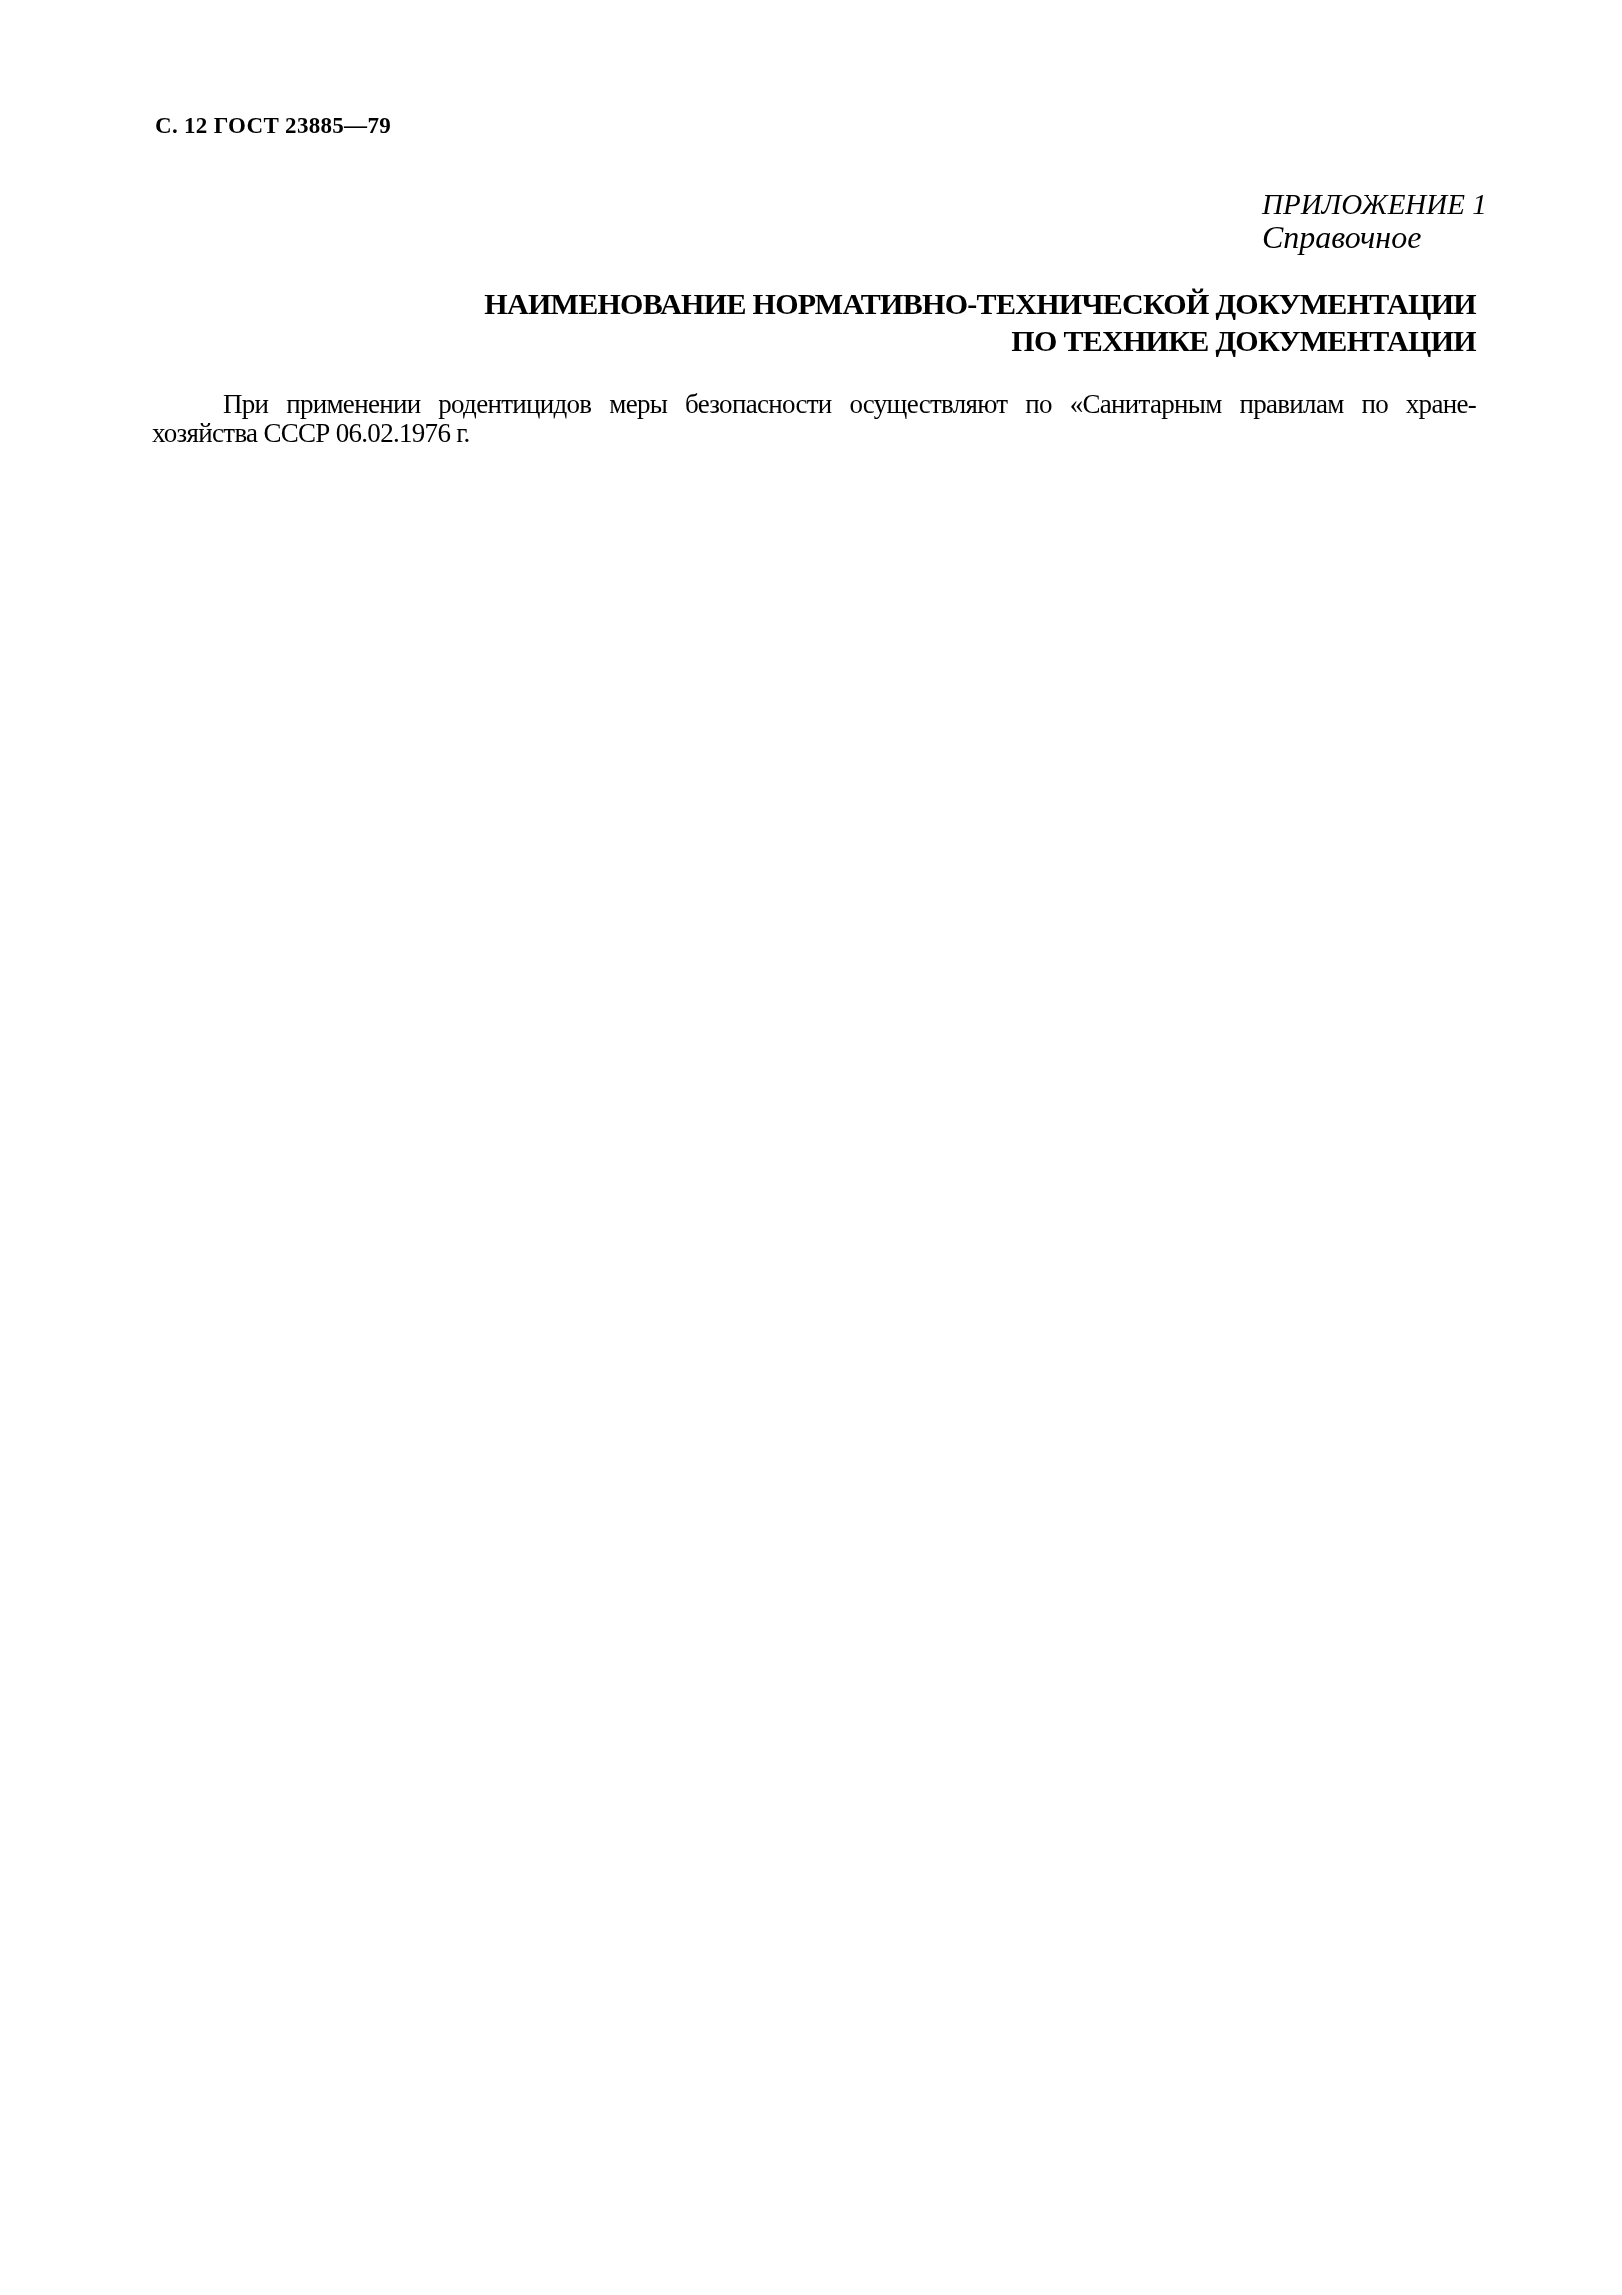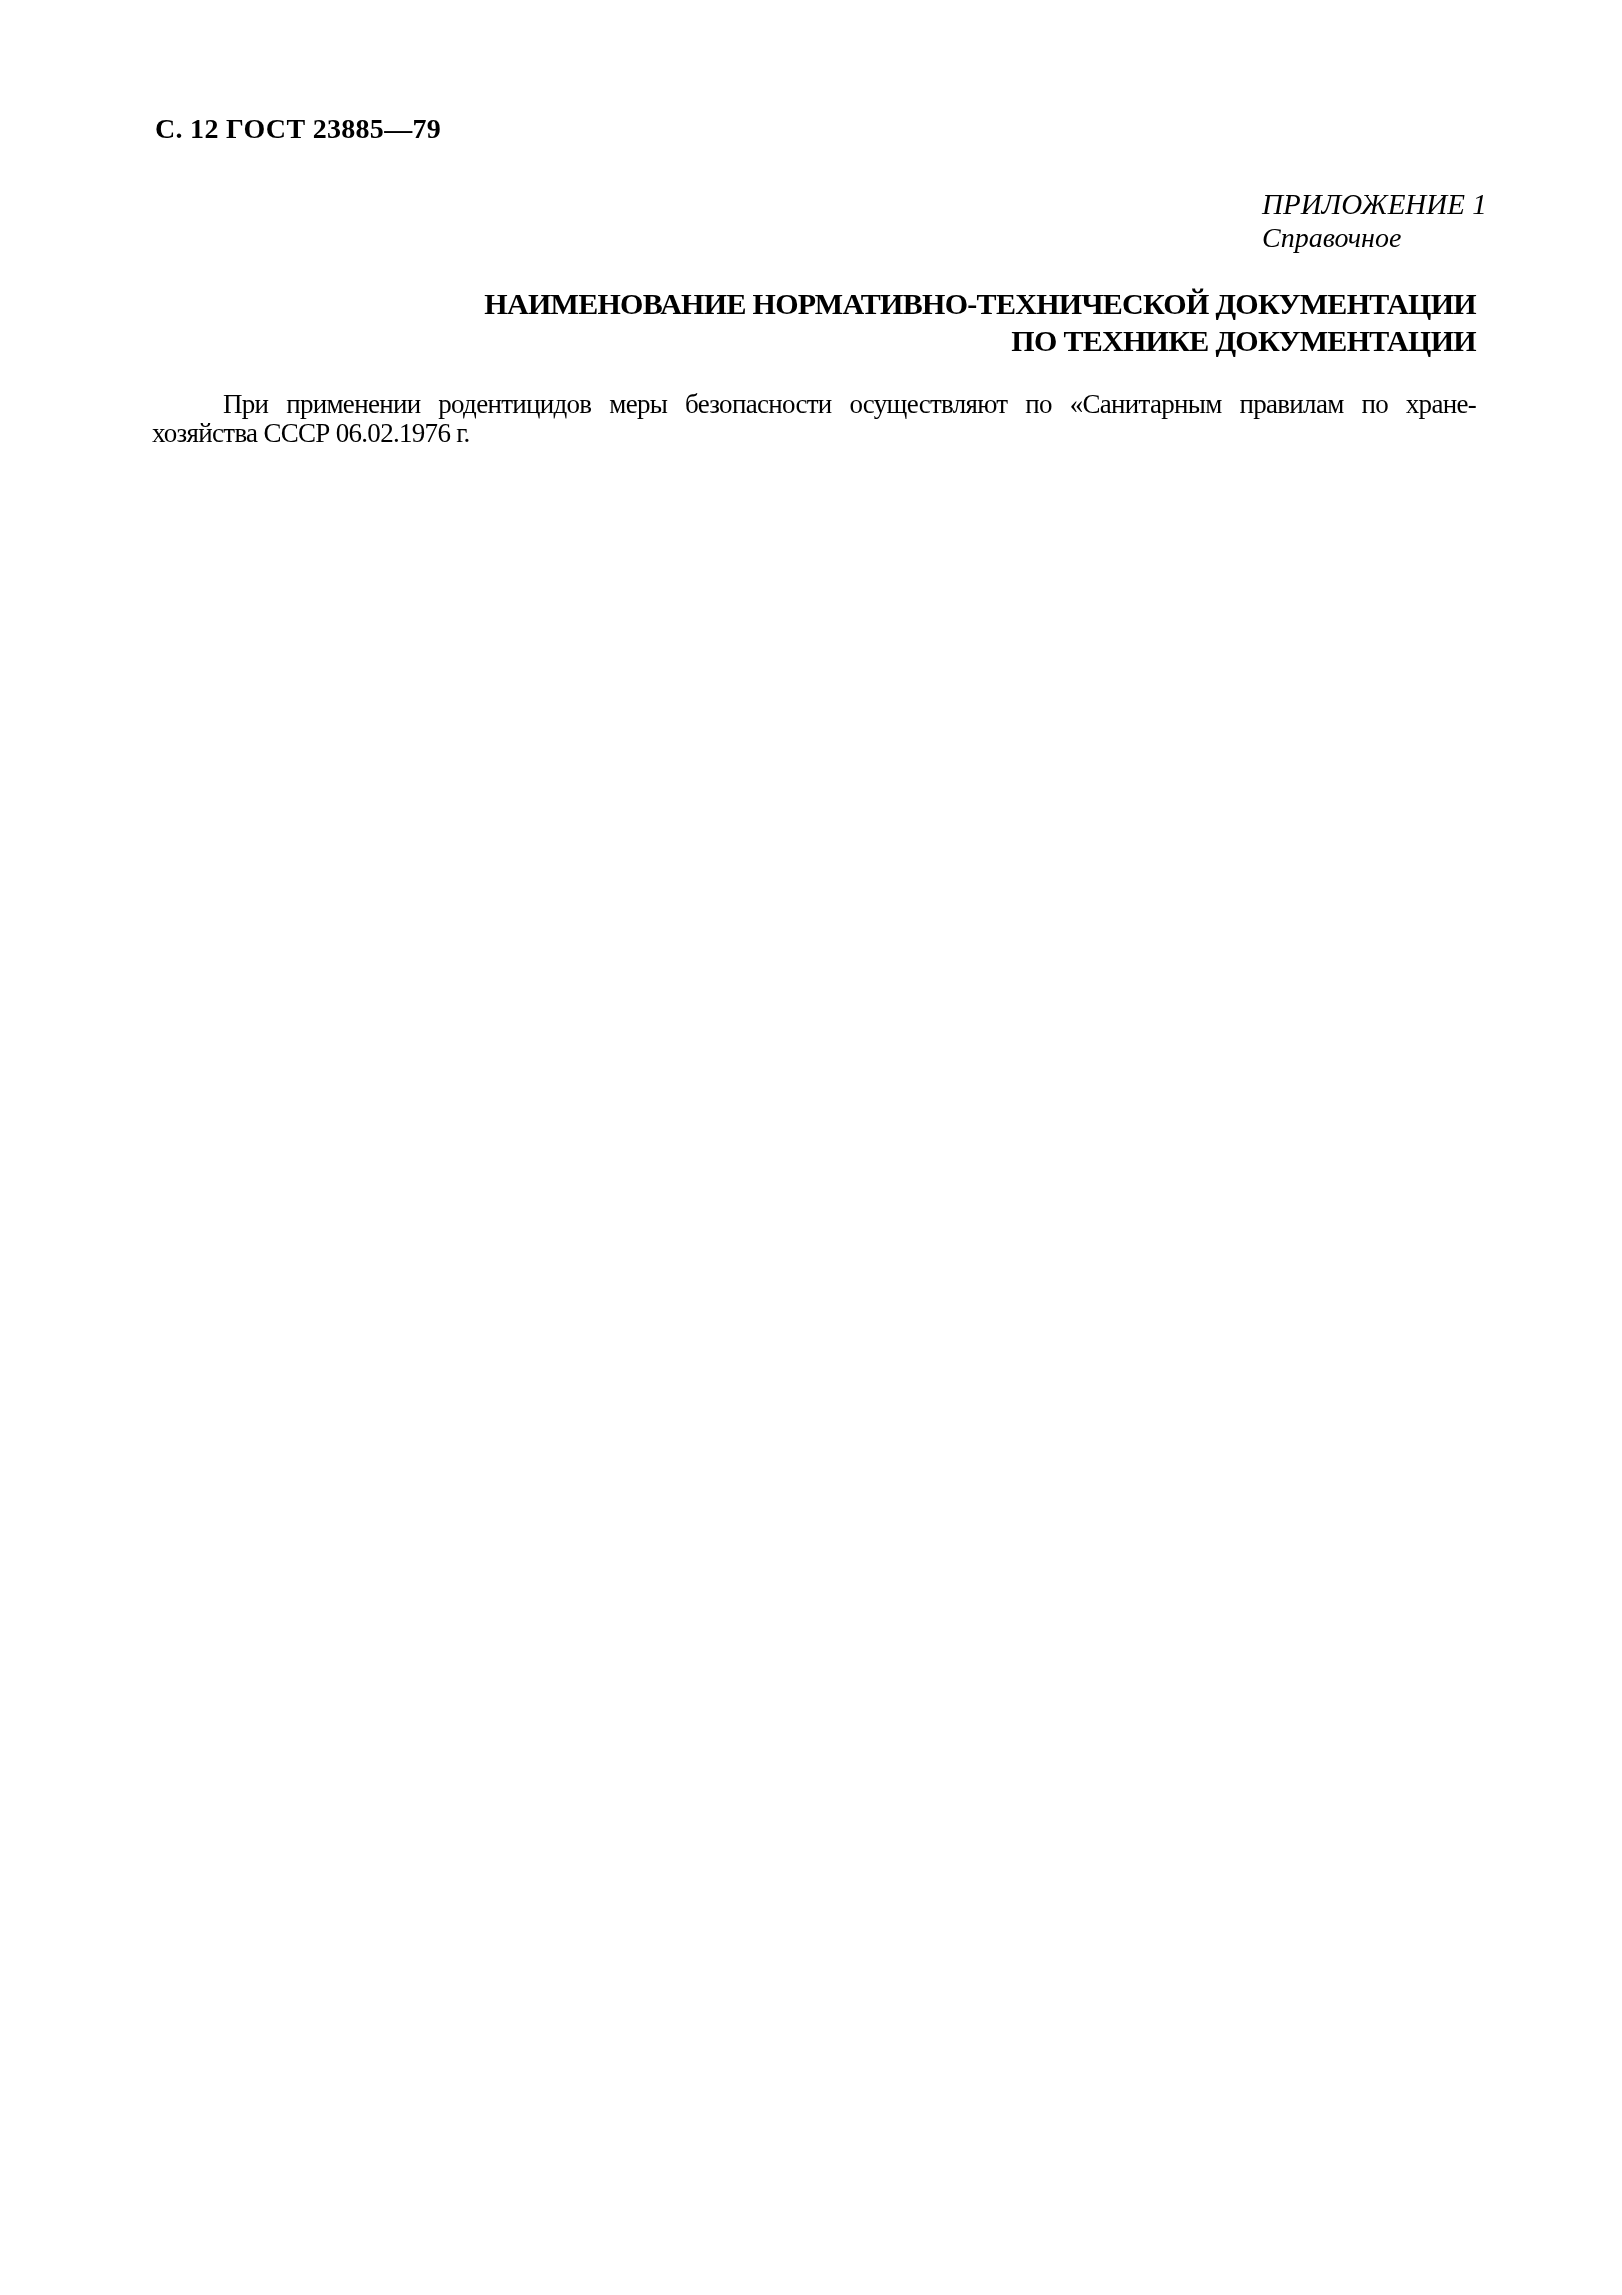--- a/index.html
+++ b/index.html
@@ -12,38 +12,38 @@
     height: 2295px;
     position: relative;
     font-family: "Liberation Serif", "DejaVu Serif", serif;
     color: #000000;
     overflow: hidden;
   }
   .page-header {
     position: absolute;
     left: 155px;
     top: 113px;
-    font-size: 28px;
+    font-size: 23px;
     font-weight: bold;
     letter-spacing: 0.3px;
     white-space: nowrap;
   }
   .appendix-block {
     position: absolute;
     left: 1262px;
     top: 188px;
     font-style: italic;
     line-height: 33px;
   }
   .appendix-label {
     font-size: 29px;
     white-space: nowrap;
   }
   .appendix-note {
-    font-size: 28px;
+    font-size: 32px;
     white-space: nowrap;
   }
   .doc-title {
     position: absolute;
     left: 152px;
     top: 285px;
     width: 1324px;
     text-align: right;
     font-size: 30px;
     font-weight: bold;

